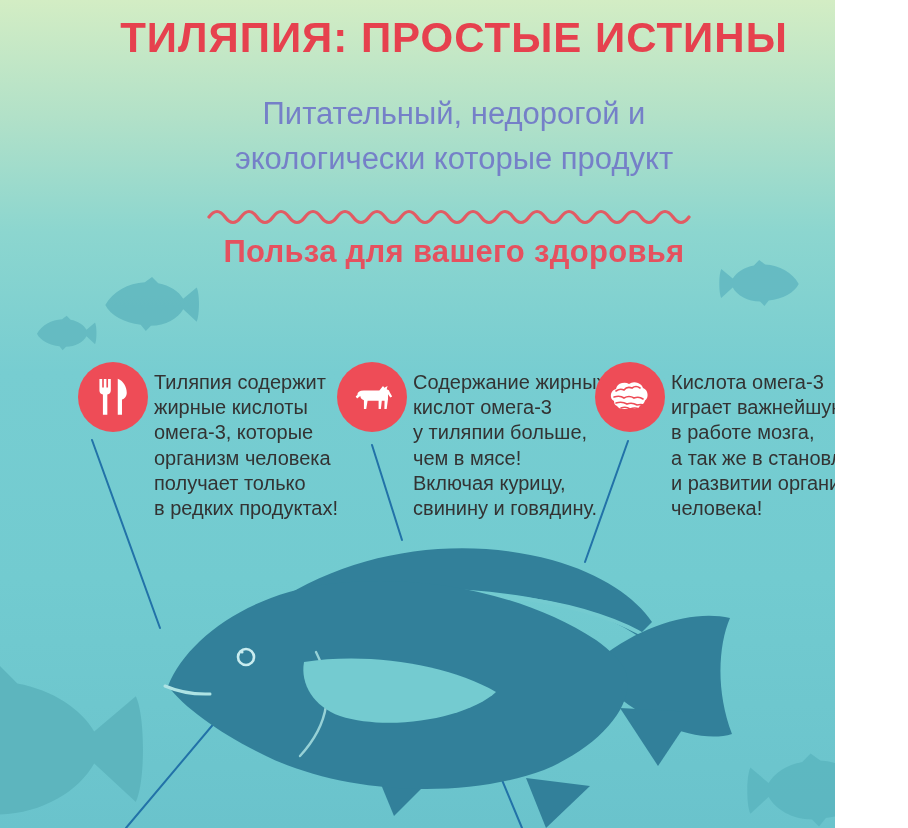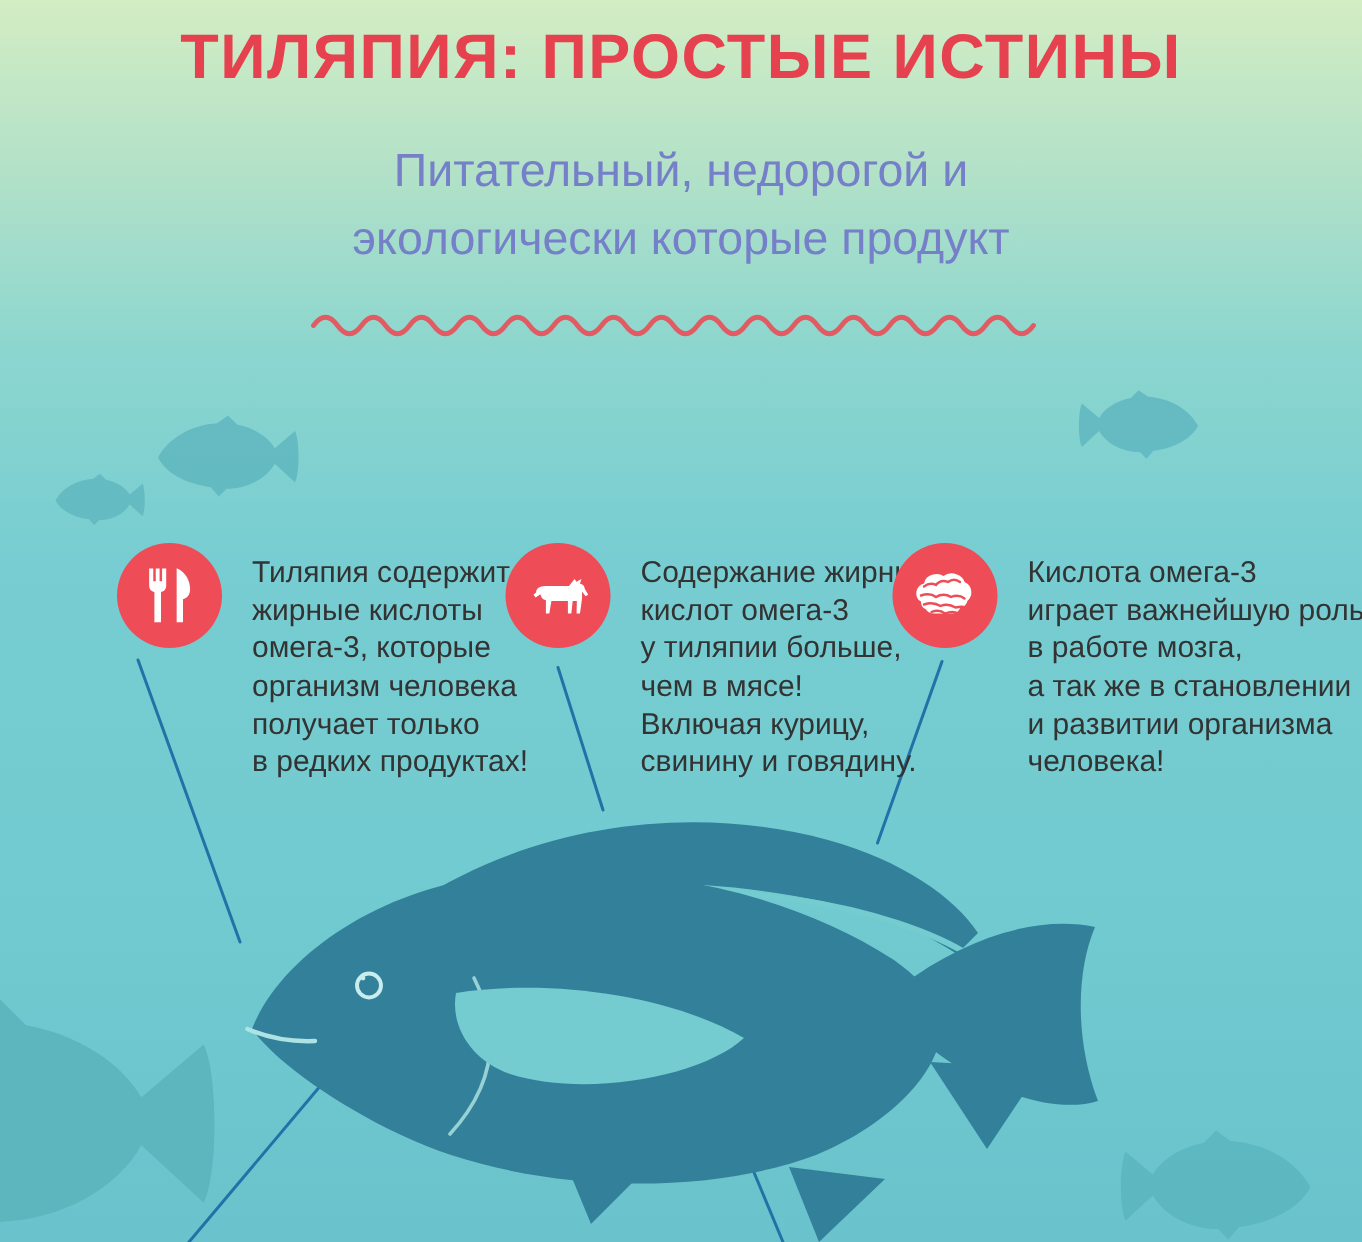--- a/index.html
+++ b/index.html
@@ -13,21 +13,21 @@
     --bg-fish:#60b7bf;
     --line-blue:#2272a8;
     --bg-top:#d3edc4;
     --bg-mid:#77cdd1;
     --bg-bottom:#6ac3cc;
   }
   *{margin:0;padding:0;box-sizing:border-box;}
   html,body{width:908px;height:828px;}
   body{font-family:"Liberation Sans", sans-serif;}
   .stage{
-    position:relative;width:908px;height:828px;overflow:hidden;
+    position:relative;width:835px;height:828px;overflow:hidden;
     background:linear-gradient(180deg,var(--bg-top) 0%,#b2e1c8 14%,#8cd6cf 28%,var(--bg-mid) 45%,#72cbd0 70%,var(--bg-bottom) 100%);
   }
   .bg-fish{position:absolute;}
   .bg-fish svg{display:block;width:100%;height:100%;}
   .flip{transform:scaleX(-1);}
 
   .page-title{
     position:absolute;left:0;top:14px;width:908px;text-align:center;
     font-size:42px;font-weight:bold;color:var(--title-red);letter-spacing:1px;
   }
@@ -46,21 +46,21 @@
   .callout{position:absolute;top:362px;z-index:4;display:flex;}
   .callout-1{left:78px;}
   .callout-2{left:337px;}
   .callout-3{left:595px;}
   .icon-circle{
     width:70px;height:70px;border-radius:50%;background:var(--circle-red);
     flex:0 0 70px;display:flex;align-items:center;justify-content:center;
   }
   .icon-circle svg{width:44px;height:44px;display:block;}
   .callout-text{
-    margin-left:20px;padding-top:8px;width:250px;
+    margin-left:6px;padding-top:8px;width:250px;
     font-size:20px;line-height:1.26;color:var(--text-dark);white-space:pre-line;
   }
 
   .main-fish{position:absolute;left:128px;top:540px;z-index:3;}
 </style>
 </head>
 <body>
 
 <div class="stage">
 
@@ -91,20 +91,21 @@
   </div>
 
   <h1 class="page-title">ТИЛЯПИЯ: ПРОСТЫЕ ИСТИНЫ</h1>
   <p class="subtitle">Питательный, недорогой и
 экологически которые продукт</p>
 
   <svg class="wavy" width="496" height="20" viewBox="0 0 496 20">
     <path d="M3,11 q8,-11 16,0 t16,0 t16,0 t16,0 t16,0 t16,0 t16,0 t16,0 t16,0 t16,0 t16,0 t16,0 t16,0 t16,0 t16,0 t16,0 t16,0 t16,0 t16,0 t16,0 t16,0 t16,0 t16,0 t16,0 t16,0 t16,0 t16,0 t16,0 t16,0 t16,0" fill="none" stroke="var(--wave-red)" stroke-width="3.2" stroke-linecap="round"></path>
   </svg>
 
+  <h2 class="section-heading">Польза для вашего здоровья</h2>
 
   <svg class="lines-layer" width="908" height="828" viewBox="0 0 908 828">
     <g stroke="var(--line-blue)" stroke-width="2" stroke-linecap="round">
       <line x1="92" y1="440" x2="160" y2="628"></line>
       <line x1="372" y1="445" x2="402" y2="540"></line>
       <line x1="628" y1="441" x2="585" y2="562"></line>
       <line x1="232" y1="702" x2="126" y2="828"></line>
       <line x1="492" y1="756" x2="522" y2="828"></line>
     </g>
   </svg>

